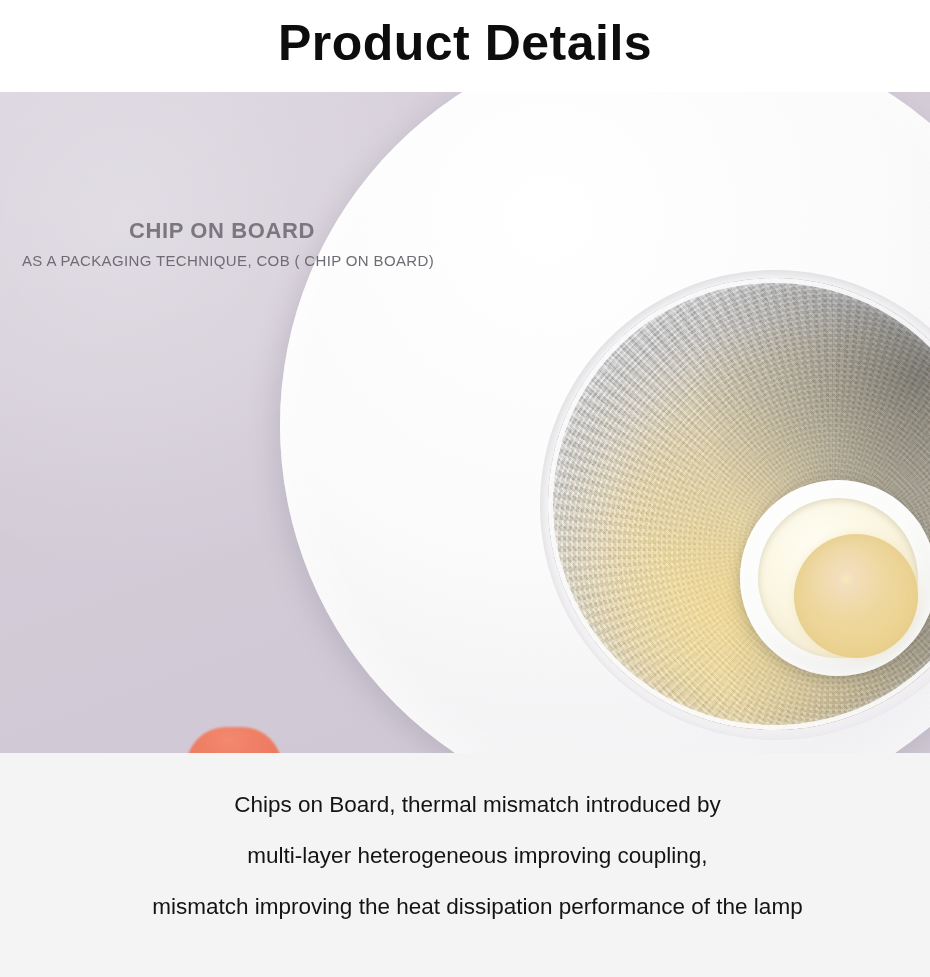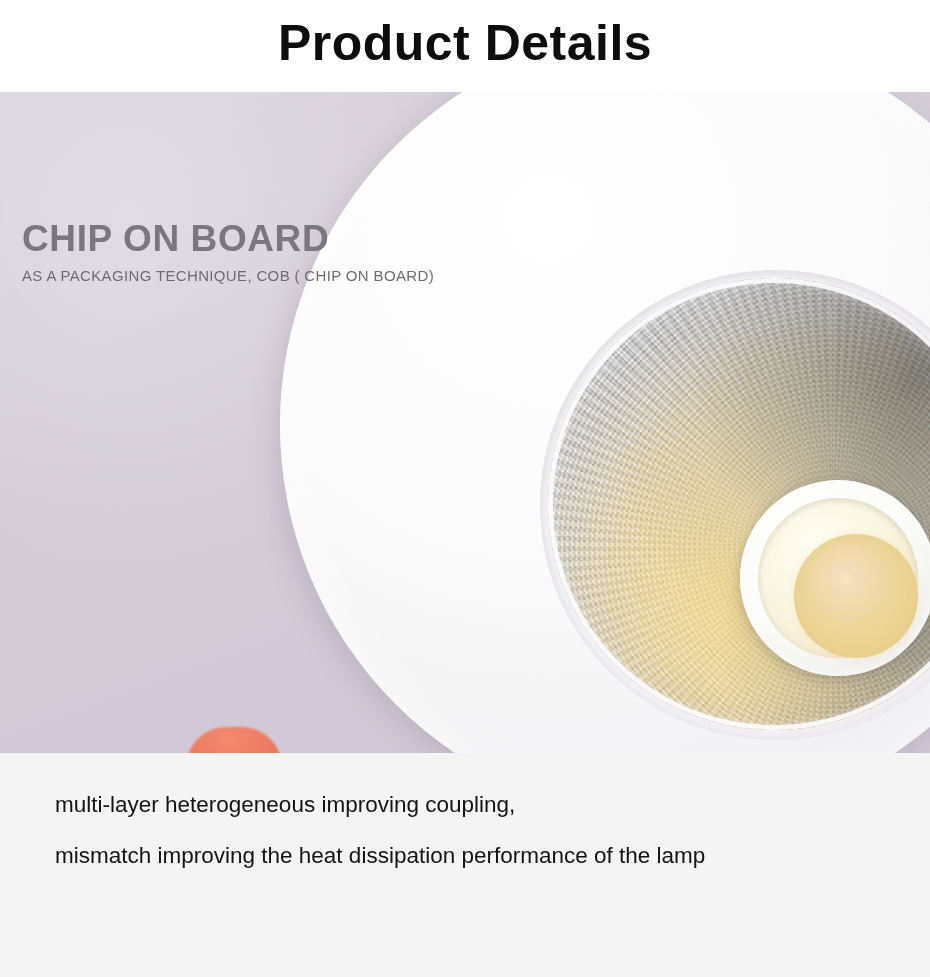--- a/index.html
+++ b/index.html
@@ -14,20 +14,21 @@
     font-family: "Liberation Sans", sans-serif;
     overflow: hidden;
   }
 
   .page {
     position: relative;
     width: 930px;
     height: 977px;
     background: #ffffff;
     overflow: hidden;
+    text-align: center;
   }
 
   
   .header {
     position: absolute;
     left: 0; top: 0;
     width: 930px;
     height: 92px;
     background: #ffffff;
     display: flex;
@@ -70,21 +71,21 @@
   .overlay-text {
     position: absolute;
     left: 22px;
     top: 128px;
     width: 400px;
     z-index: 6;
   }
   .overlay-heading {
     font-family: "Liberation Sans", sans-serif;
     font-weight: bold;
-    font-size: 37px;
+    font-size: 22px;
     line-height: 1;
     letter-spacing: 0.6px;
     color: #7b777e;
     margin: 0 0 11px 0;
     white-space: nowrap;
   }
   .overlay-sub {
     font-family: "Liberation Sans", sans-serif;
     font-weight: normal;
     font-size: 15px;
@@ -326,18 +327,19 @@
 
     <div class="overlay-text">
       <div class="overlay-heading">CHIP ON BOARD</div>
       <div class="overlay-sub">AS A PACKAGING TECHNIQUE, COB ( CHIP ON BOARD)</div>
     </div>
 
   </div>
 
   <div class="caption">
     <div class="caption-lines">
+      <p class="caption-line">Chips on Board, thermal mismatch introduced by</p>
       <p class="caption-line">multi-layer heterogeneous improving coupling,</p>
       <p class="caption-line">mismatch improving the heat dissipation performance of the lamp</p>
     </div>
   </div>
 
 </div>
 
 </body></html>

